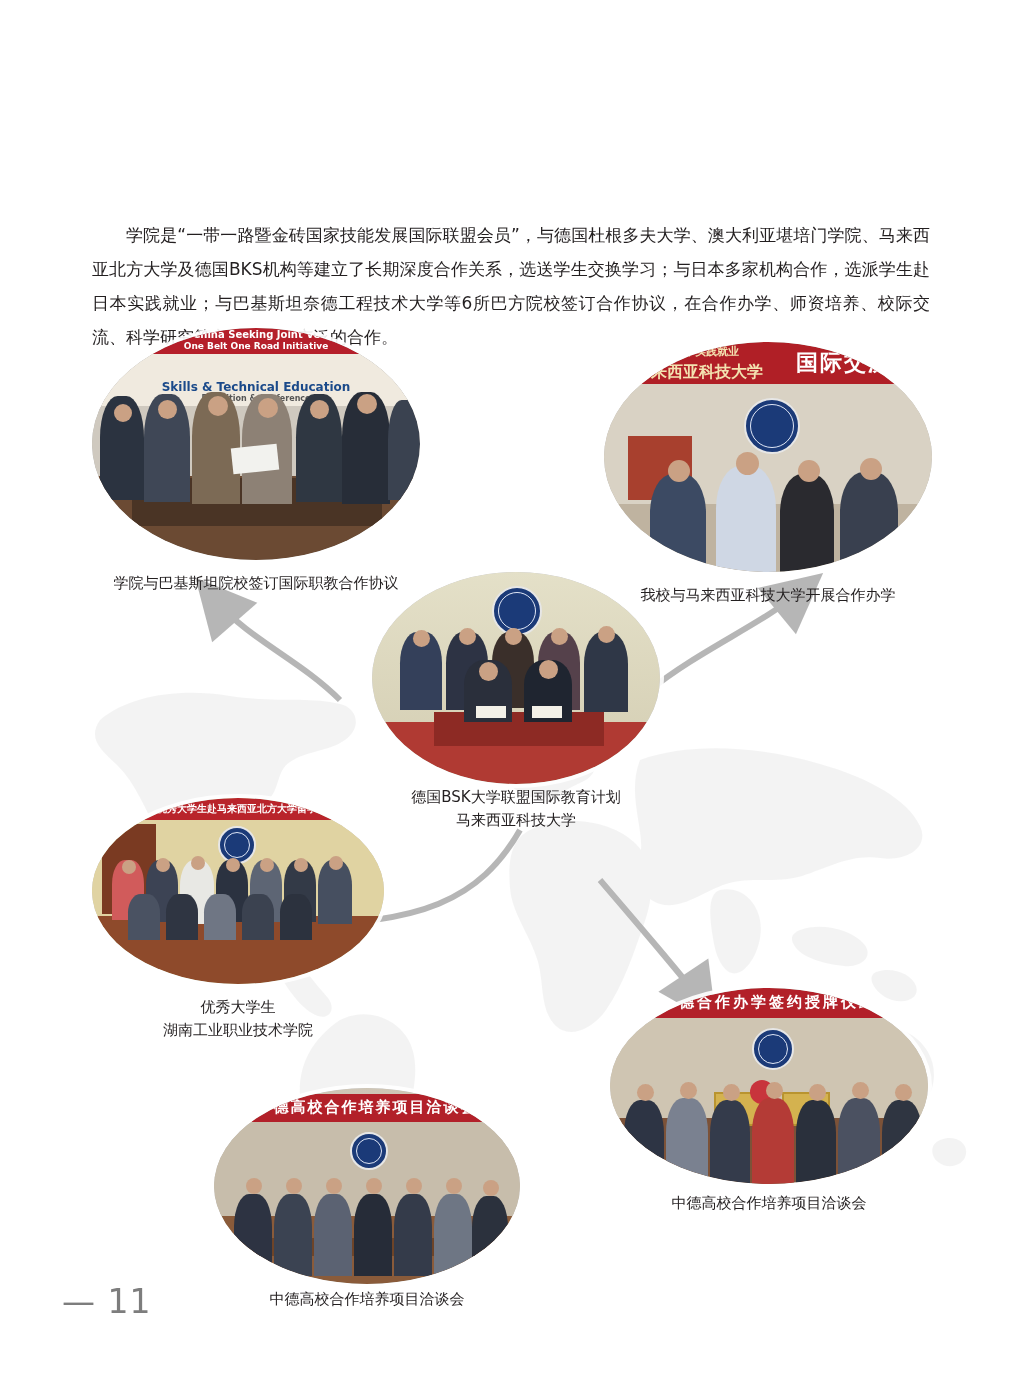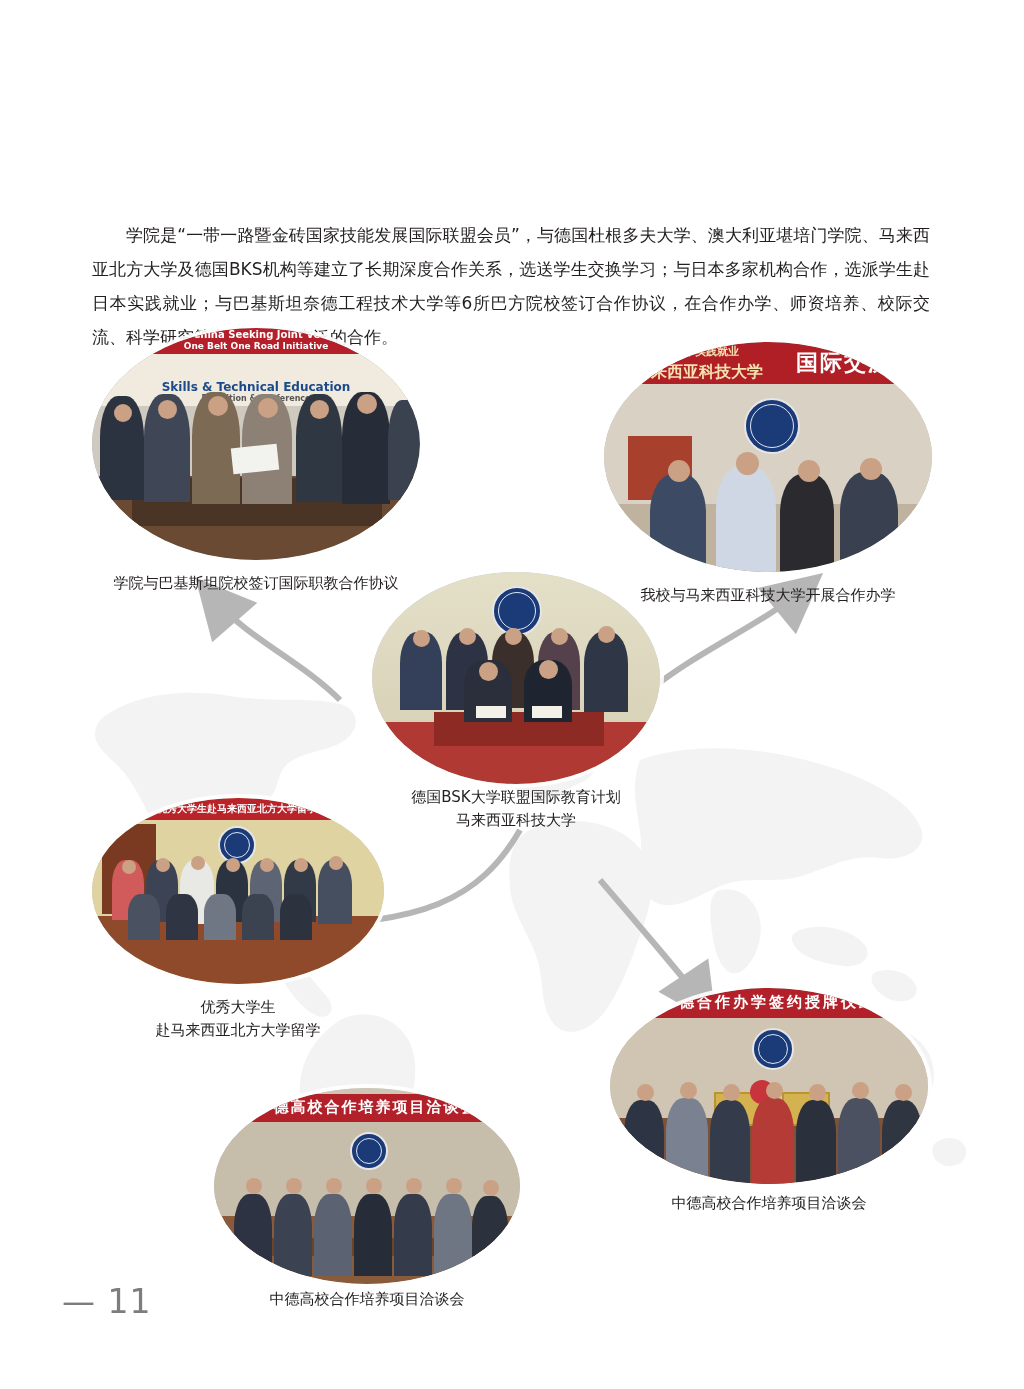--- a/index.html
+++ b/index.html
@@ -339,21 +339,21 @@
         <div class="head" style="left:237px;top:58px;width:14px;height:14px;"></div>
         <div class="person" style="left:36px; width:32px;height:46px;bottom:44px;background:#4a5262;"></div>
         <div class="person" style="left:74px; width:32px;height:46px;bottom:44px;background:#2f3542;"></div>
         <div class="person" style="left:112px;width:32px;height:46px;bottom:44px;background:#6f7684;"></div>
         <div class="person" style="left:150px;width:32px;height:46px;bottom:44px;background:#3b4250;"></div>
         <div class="person" style="left:188px;width:32px;height:46px;bottom:44px;background:#2c323e;"></div>
       </div>
     </div>
   </div>
   <div class="caption" style="left:92px; top:996px; width:292px;">优秀大学生
-赴马来西亚北方大学留学</div>
+湖南工业职业技术学院</div>
 
   <div class="photo" style="left:610px; top:988px; width:318px; height:196px;">
     <div class="inner">
       <div class="scene" style="background:linear-gradient(#d9d0c0,#c6bba8);">
         <div class="band" style="top:0;height:30px;background:#b22029;"></div>
         <div class="banner-txt" style="top:5px;font-size:15px;letter-spacing:3px;">中德合作办学签约授牌仪式</div>
         <div class="band" style="top:30px;height:100px;background:#cfc5b2;"></div>
         <div class="emblem" style="left:142px;top:40px;width:38px;height:38px;"></div>
         <div class="band" style="top:130px;height:66px;background:#7c5238;"></div>
 

